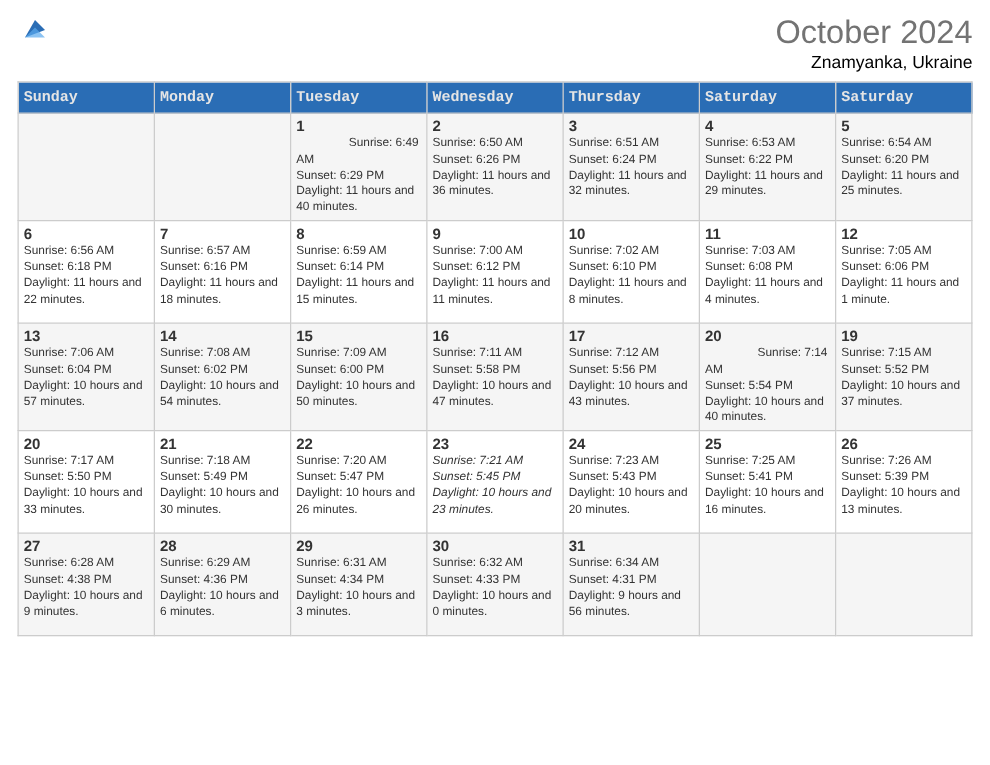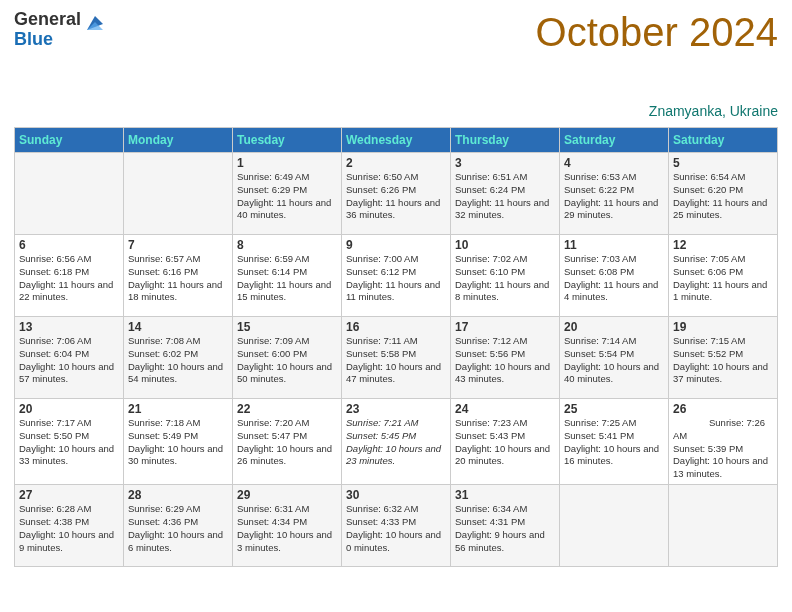--- a/index.html
+++ b/index.html
@@ -45,42 +45,42 @@
       width: 22px;
       height: 22px;
       margin-left: 2px;
       align-self: flex-start;
       margin-top: 2px;
     }
     .title-block {
       text-align: right;
     }
     .month-title {
-      font-size: 40px;
-      color: #a16207;
+      font-size: 26px;
+      color: #737373;
       font-weight: 300;
     }
     .subtitle {
       font-size: 14px;
-      color: #0f766e;
-      margin-top: 48px;
+      color: #000000;
     }
     .calendar {
       width: 100%;
       border-collapse: collapse;
       table-layout: fixed;
     }
     .calendar thead tr th {
       background: #2a6db5;
-      color: #5eead4;
+      color: #e5e5e5;
       font-size: 12px;
       font-weight: bold;
       padding: 5px 4px;
       text-align: left;
       border: 1px solid #ccc;
+      font-family: Liberation Mono, monospace;
     }
     .calendar tbody tr td {
       border: 1px solid #ccc;
       vertical-align: top;
       padding: 3px 4px;
       font-size: 10px;
       color: #333;
       background: #fff;
       height: 82px;
     }
@@ -105,24 +105,20 @@
     .empty-cell {
       background: #f5f5f5;
     }
   </style>
 </head>
 <body>
 
 <div class="page">
   <div class="header">
     <div class="logo">
-      <div class="logo-text">
-        <span class="logo-general">General</span>
-        <span class="logo-blue">Blue</span>
-      </div>
       <svg class="logo-icon" viewBox="0 0 22 22">
         <polygon points="4,18 12,4 20,12" fill="#2a6db5"></polygon>
         <polygon points="4,18 12,10 20,18" fill="#5aaaee" opacity="0.7"></polygon>
       </svg>
     </div>
     <div class="title-block">
       <div class="month-title">October 2024</div>
       <div class="subtitle">Znamyanka, Ukraine</div>
     </div>
   </div>
@@ -137,21 +133,21 @@
           <th>Wednesday</th>
           <th>Thursday</th>
           <th>Saturday</th>
           <th>Saturday</th>
         </tr>
     </thead>
     <tbody id="calendar-body">
     <tr>
           <td class="empty-cell"></td>
           <td class="empty-cell"></td>
-          <td><span class="day-num">1</span><span class="cell-info" style="white-space: pre-wrap;">Sunrise: 6:49 AM
+          <td><span class="day-num">1</span><span class="cell-info" style="white-space: pre-wrap; margin-left: 42px;">Sunrise: 6:49 AM
 Sunset: 6:29 PM
 Daylight: 11 hours and 40 minutes.</span></td>
           <td><span class="day-num">2</span><span class="cell-info" style="white-space: pre-wrap;">Sunrise: 6:50 AM
 Sunset: 6:26 PM
 Daylight: 11 hours and 36 minutes.</span></td>
           <td><span class="day-num">3</span><span class="cell-info" style="white-space: pre-wrap; margin-top: 36px;">Sunrise: 6:51 AM
 Sunset: 6:24 PM
 Daylight: 11 hours and 32 minutes.</span></td>
           <td><span class="day-num">4</span><span class="cell-info" style="white-space: pre-wrap;">Sunrise: 6:53 AM
 Sunset: 6:22 PM
@@ -192,21 +188,21 @@
 Daylight: 10 hours and 54 minutes.</span></td>
           <td><span class="day-num">15</span><span class="cell-info" style="white-space: pre-wrap;">Sunrise: 7:09 AM
 Sunset: 6:00 PM
 Daylight: 10 hours and 50 minutes.</span></td>
           <td><span class="day-num">16</span><span class="cell-info" style="white-space: pre-wrap;">Sunrise: 7:11 AM
 Sunset: 5:58 PM
 Daylight: 10 hours and 47 minutes.</span></td>
           <td><span class="day-num">17</span><span class="cell-info" style="white-space: pre-wrap;">Sunrise: 7:12 AM
 Sunset: 5:56 PM
 Daylight: 10 hours and 43 minutes.</span></td>
-          <td><span class="day-num">20</span><span class="cell-info" style="white-space: pre-wrap;">Sunrise: 7:14 AM
+          <td><span class="day-num">20</span><span class="cell-info" style="white-space: pre-wrap; margin-left: 42px;">Sunrise: 7:14 AM
 Sunset: 5:54 PM
 Daylight: 10 hours and 40 minutes.</span></td>
           <td><span class="day-num">19</span><span class="cell-info" style="white-space: pre-wrap;">Sunrise: 7:15 AM
 Sunset: 5:52 PM
 Daylight: 10 hours and 37 minutes.</span></td>
         </tr>
         <tr>
           <td><span class="day-num">20</span><span class="cell-info" style="white-space: pre-wrap;">Sunrise: 7:17 AM
 Sunset: 5:50 PM
 Daylight: 10 hours and 33 minutes.</span></td>
@@ -218,21 +214,21 @@
 Daylight: 10 hours and 26 minutes.</span></td>
           <td><span class="day-num">23</span><span class="cell-info" style="white-space: pre-wrap; font-style: italic;">Sunrise: 7:21 AM
 Sunset: 5:45 PM
 Daylight: 10 hours and 23 minutes.</span></td>
           <td><span class="day-num">24</span><span class="cell-info" style="white-space: pre-wrap; text-align: center;">Sunrise: 7:23 AM
 Sunset: 5:43 PM
 Daylight: 10 hours and 20 minutes.</span></td>
           <td><span class="day-num">25</span><span class="cell-info" style="white-space: pre-wrap;">Sunrise: 7:25 AM
 Sunset: 5:41 PM
 Daylight: 10 hours and 16 minutes.</span></td>
-          <td><span class="day-num">26</span><span class="cell-info" style="white-space: pre-wrap; margin-left: 36px;">Sunrise: 7:26 AM
+          <td><span class="day-num">26</span><span class="cell-info" style="white-space: pre-wrap;">Sunrise: 7:26 AM
 Sunset: 5:39 PM
 Daylight: 10 hours and 13 minutes.</span></td>
         </tr>
         <tr>
           <td><span class="day-num">27</span><span class="cell-info" style="white-space: pre-wrap;">Sunrise: 6:28 AM
 Sunset: 4:38 PM
 Daylight: 10 hours and 9 minutes.</span></td>
           <td><span class="day-num">28</span><span class="cell-info" style="white-space: pre-wrap;">Sunrise: 6:29 AM
 Sunset: 4:36 PM
 Daylight: 10 hours and 6 minutes.</span></td>

